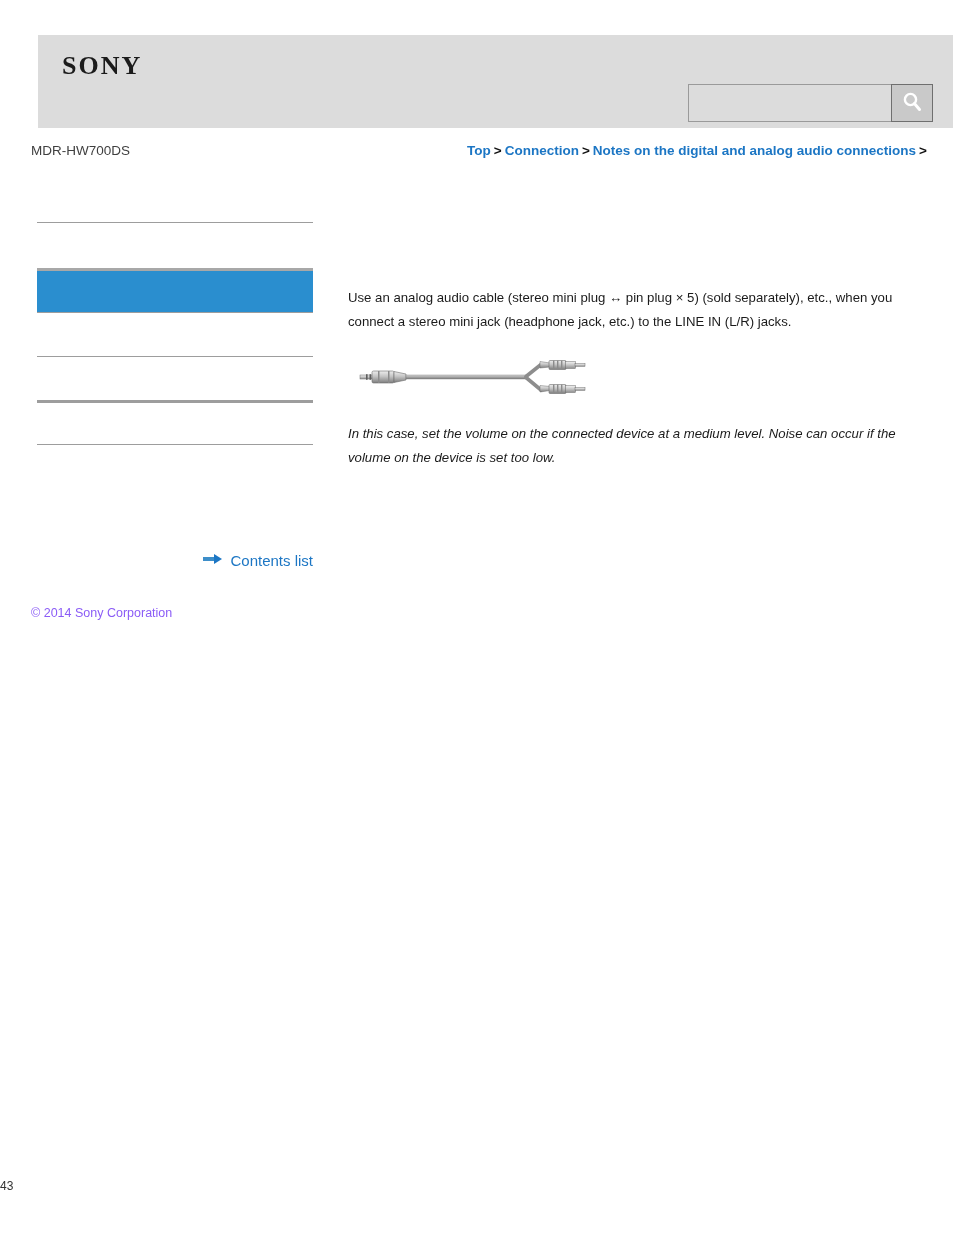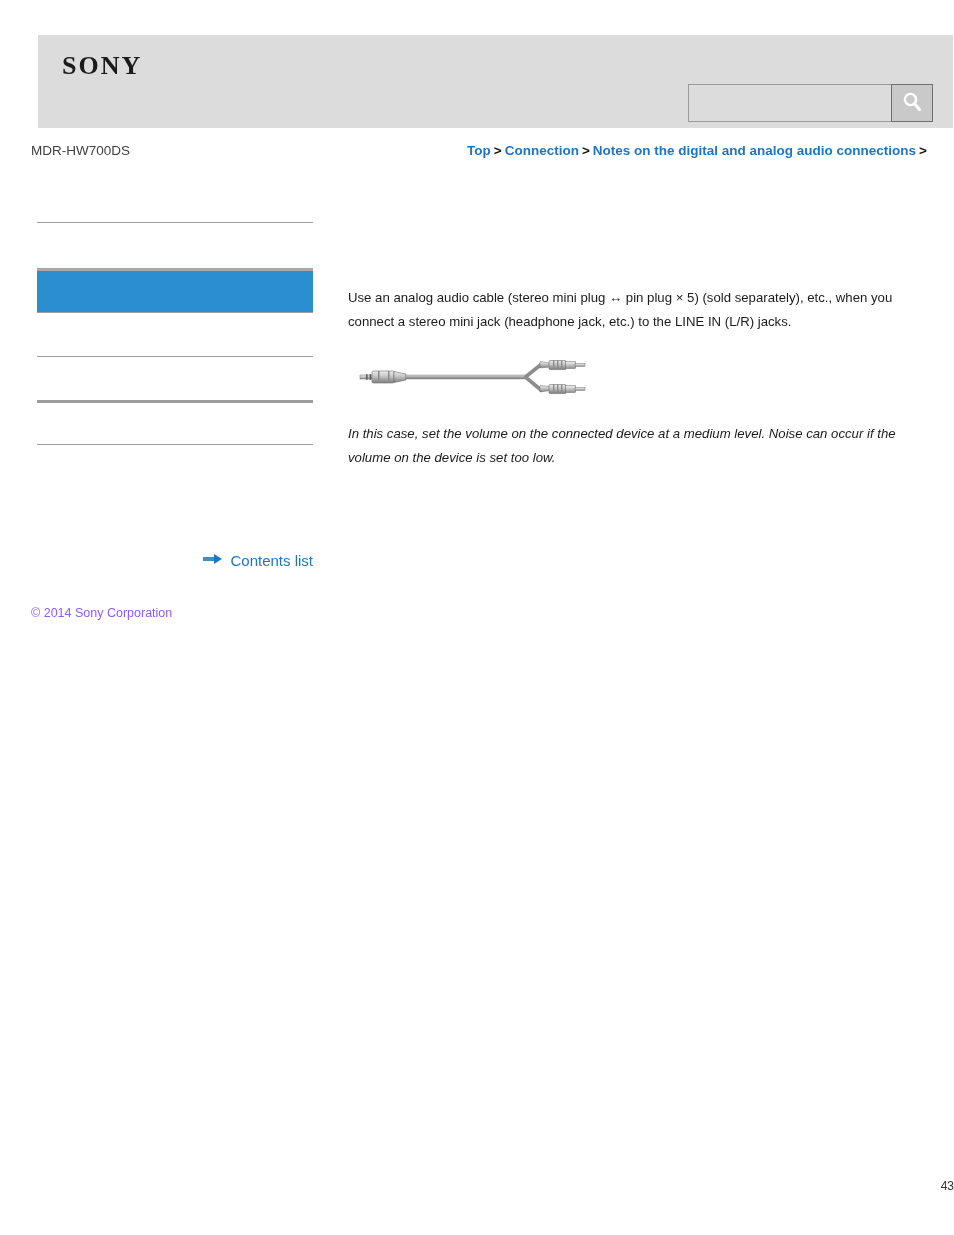--- a/index.html
+++ b/index.html
@@ -173,21 +173,21 @@
     margin: 22px 0 20px 10px;
   }
   #para-2 { margin-top: 0; font-style: italic; }
 
   
   #page-number {
     position: absolute;
     left: 0;
     right: 0;
     top: 1179px;
-    text-align: right;
+    text-align: left;
     font-size: 12px;
     color: #333;
   }
 </style>
 </head>
 <body>
 
 <div id="header-bar">
   <div id="sony-logo">SONY</div>
 

